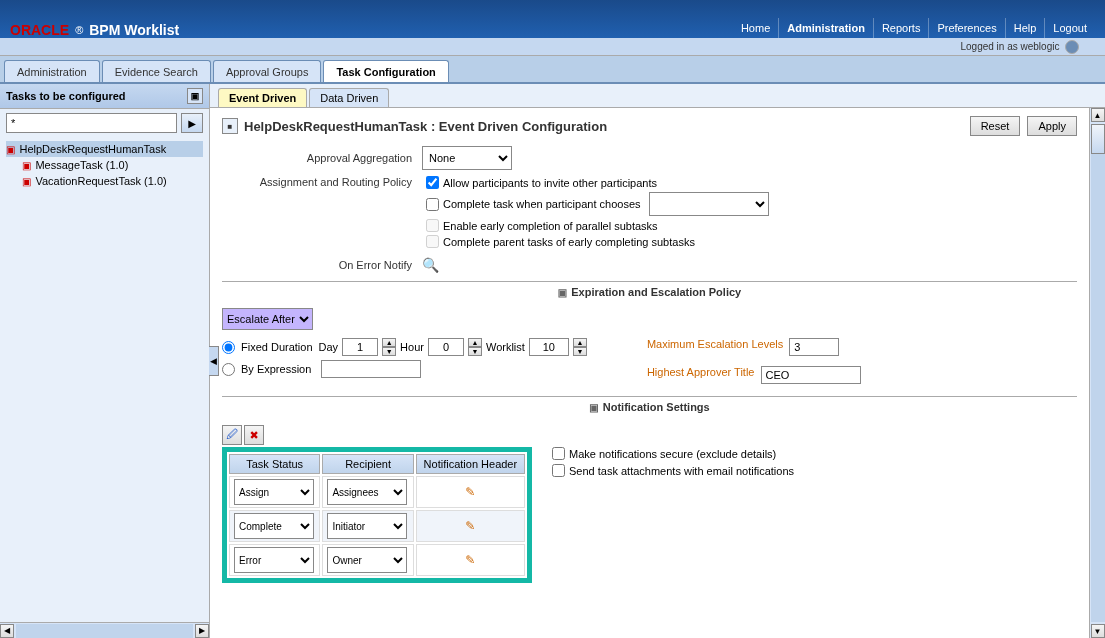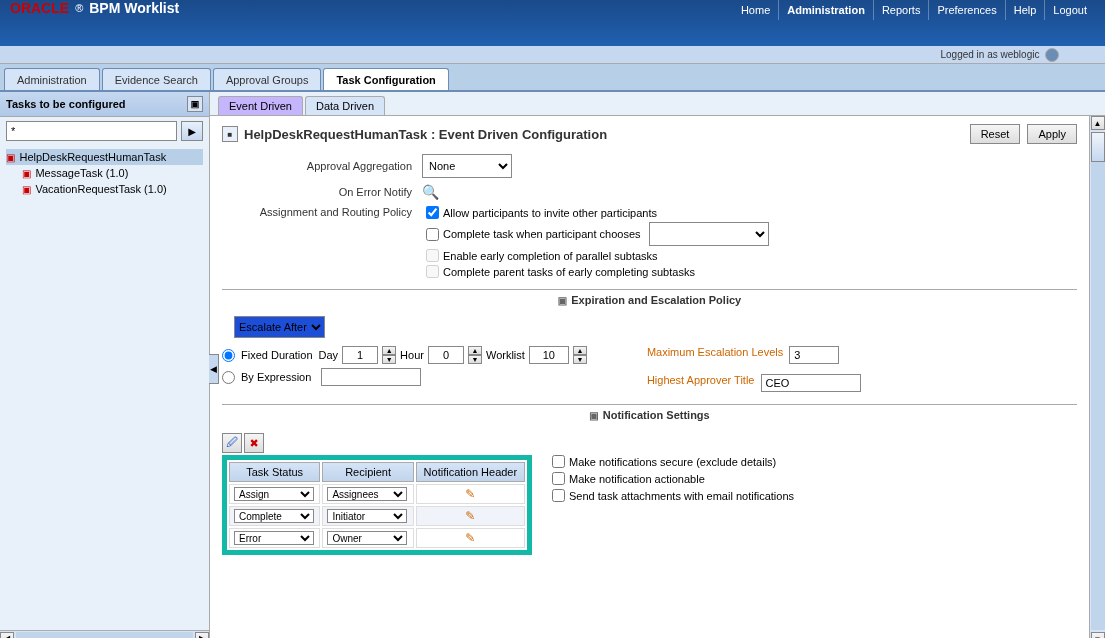--- a/index.html
+++ b/index.html
@@ -1,23 +1,23 @@
 <!DOCTYPE html>
 <html><head>
   <meta charset="utf-8">
   <style>
     * { box-sizing: border-box; margin: 0; padding: 0; }
     body { font-family: Arial, sans-serif; font-size: 11px; background: #d6e4f7; overflow: hidden; width: 1105px; height: 638px; }
 
     
     #header {
       background: linear-gradient(to bottom, #1a4a8a, #2060b0);
-      height: 46px;
-      display: flex;
-      align-items: flex-start;
+      height: 38px;
+      display: flex;
+      align-items: flex-end;
       padding: 0 10px;
       color: white;
     }
     #header .logo {
       display: flex;
       align-items: center;
       gap: 6px;
       font-size: 14px;
       font-weight: bold;
       color: white;
@@ -46,21 +46,21 @@
       border-right: 1px solid rgba(255,255,255,0.3);
     }
     #header .nav-links a:last-child { border-right: none; }
     #header .nav-links a.active { font-weight: bold; }
     #logged-in-bar {
       background: #c5d8f0;
       height: 18px;
       display: flex;
       align-items: center;
       justify-content: flex-end;
-      padding-right: 46px;
+      padding-right: 26px;
       font-size: 10px;
       color: #333;
       border-bottom: 1px solid #aaa;
     }
 
     
     #tab-bar {
       background: #b8cfe8;
       height: 28px;
       display: flex;
@@ -187,22 +187,22 @@
       padding: 3px 10px;
       font-size: 11px;
       cursor: pointer;
       border: 1px solid #aaa;
       border-bottom: none;
       background: #d6e4f7;
       margin-right: 2px;
       border-radius: 3px 3px 0 0;
     }
     .inner-tab.active {
-      background: #c4b5fd;
-      font-weight: normal;
+      background: #fef9c3;
+      font-weight: bold;
     }
     #content-area {
       flex: 1;
       overflow-y: auto;
       padding: 8px 12px;
       position: relative;
     }
     #content-header {
       display: flex;
       align-items: center;
@@ -284,21 +284,21 @@
     .checkbox-row input[type=checkbox] {
       margin: 0;
     }
 
     
     .escalation-select-row {
       display: flex; align-items: center; gap: 6px;
       margin-bottom: 8px;
     }
     .escalate-select {
-      height: 22px; font-size: 11px; border: 1px solid #888; background: #1d4ed8; margin-left: 12px;
+      height: 22px; font-size: 11px; border: 1px solid #888; background: #c4b5fd;
     }
     .radio-row {
       display: flex; align-items: center; gap: 6px; margin-bottom: 4px; font-size: 11px;
     }
     .duration-inputs {
       display: flex; align-items: center; gap: 4px;
     }
     .duration-inputs label { font-size: 11px; }
     .spin-input {
       width: 36px; height: 18px; border: 1px solid #888; font-size: 11px;
@@ -344,21 +344,21 @@
       text-align: center;
       font-weight: normal;
     }
     .notification-table td {
       border: 1px solid #ddd;
       padding: 2px 4px;
     }
     .notification-table tr:nth-child(even) td { background: #f0f4fa; }
     .notification-table tr:nth-child(odd) td { background: white; }
     .cell-select {
-      height: 14px; font-size: 10px; border: 1px solid #888; background: white; width: 80px;
+      height: 26px; font-size: 10px; border: 1px solid #888; background: white; width: 80px;
     }
     .edit-icon {
       color: #cc6600; cursor: pointer; font-size: 12px; display: block; text-align: center;
     }
     .table-toolbar {
       display: flex; gap: 2px; padding: 2px 0; align-items: center;
     }
     .table-btn {
       width: 20px; height: 20px;
       background: linear-gradient(to bottom, #f5f5f5, #ddd);
@@ -504,25 +504,20 @@
           </div>
         </div>
 
         <div class="form-row">
           <span class="form-label">Approval Aggregation</span>
           <select class="form-select" style="width:90px;">
             <option>None</option>
           </select>
         </div>
 
-        <div class="form-row">
-          <span class="form-label">On Error Notify</span>
-          <span style="font-size:14px; color:#3366cc; cursor:pointer;">🔍</span>
-        </div>
-
         <div class="form-row" style="align-items:flex-start;">
           <span class="form-label">Assignment and Routing Policy</span>
           <div>
             <div class="checkbox-row">
               <input type="checkbox" checked="" style="">
               <span>Allow participants to invite other participants</span>
             </div>
             <div class="checkbox-row">
               <input type="checkbox" style="">
               <span>Complete task when participant chooses</span>
@@ -532,20 +527,25 @@
             </div>
             <div class="checkbox-row">
               <input type="checkbox" disabled="" style="">
               <span>Enable early completion of parallel subtasks</span>
             </div>
             <div class="checkbox-row">
               <input type="checkbox" disabled="" style="">
               <span>Complete parent tasks of early completing subtasks</span>
             </div>
           </div>
+        </div>
+
+        <div class="form-row">
+          <span class="form-label">On Error Notify</span>
+          <span style="font-size:14px; color:#3366cc; cursor:pointer;">🔍</span>
         </div>
 
         <div class="section-header">
           <span>Expiration and Escalation Policy</span>
         </div>
 
         <div class="escalation-select-row">
           <select class="escalate-select">
             <option>Escalate After</option>
           </select>
@@ -663,24 +663,20 @@
             </table>
           </div>
 
           <div class="notification-checkboxes">
             <div class="notif-check-row">
               <input type="checkbox" style="">
               <span>Make notifications secure (exclude details)</span>
             </div>
             <div class="notif-check-row">
               <input type="checkbox" style="">
-              <span>Make notification actionable</span>
-            </div>
-            <div class="notif-check-row">
-              <input type="checkbox" style="">
               <span>Send task attachments with email notifications</span>
             </div>
           </div>
         </div>
 
       </div>
 
       <div id="right-scrollbar">
         <div class="scroll-arrow">▲</div>
         <div class="scroll-track">

